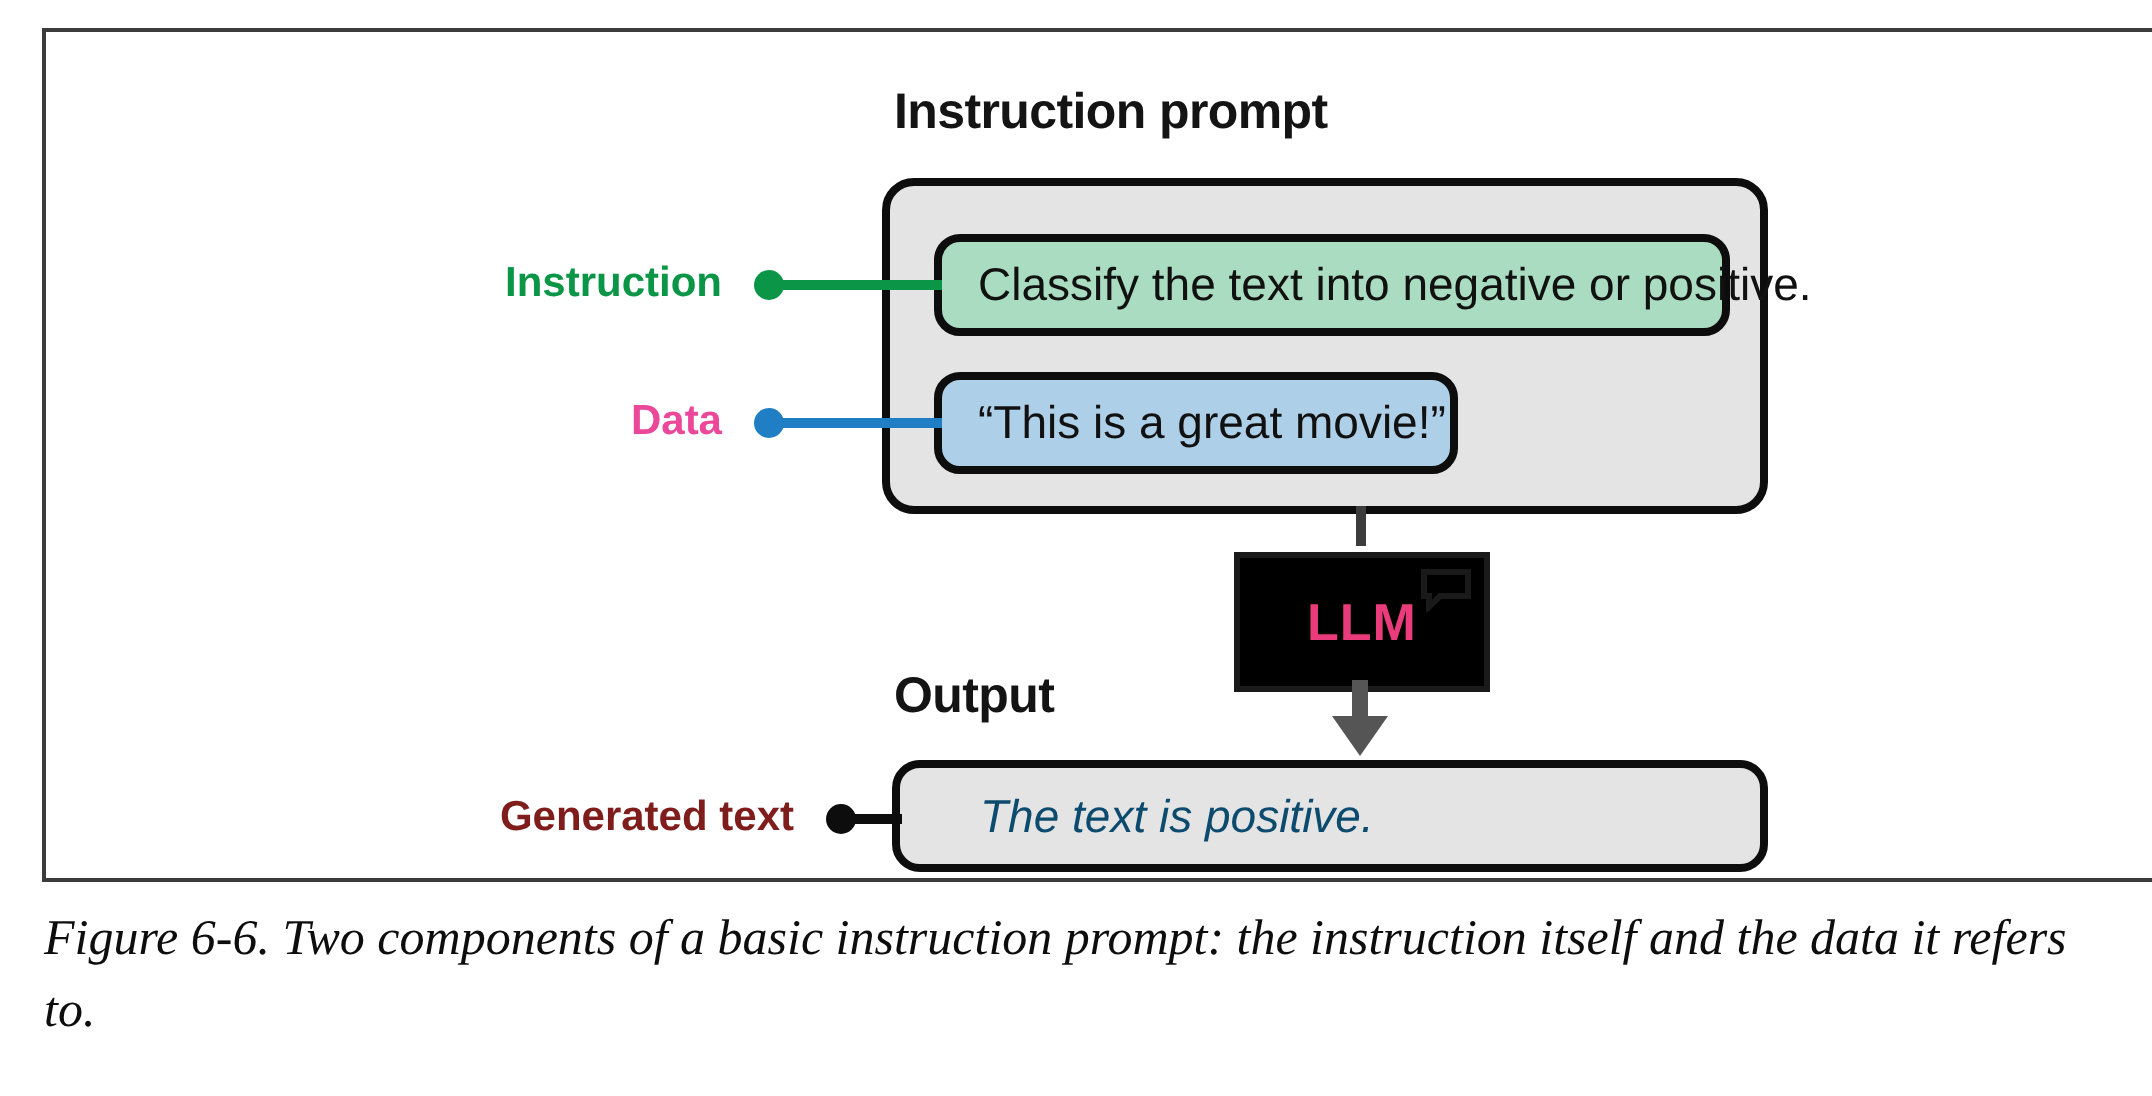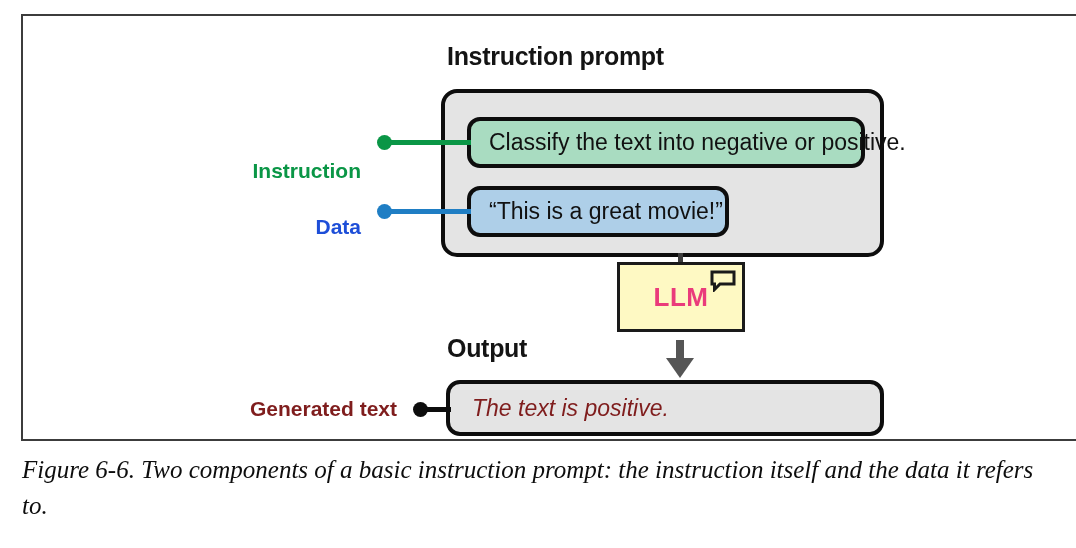--- a/index.html
+++ b/index.html
@@ -86,35 +86,35 @@
     left: 423px;
     top: 364px;
     width: 438px;
     height: 56px;
     background: #e4e4e4;
     border: 4px solid #0d0d0d;
     border-radius: 14px;
     box-sizing: border-box;
     display: flex;
     align-items: center;
-    padding-left: 22px;
+    padding-left: 40px;
     font-size: 23px;
     font-style: italic;
-    color: #7f1d1d;
+    color: #0c4a6e;
     white-space: nowrap;
   }
 
   
   #llm-box {
     position: absolute;
     left: 594px;
-    top: 246px;
+    top: 260px;
     width: 128px;
     height: 70px;
-    background: #fef9c3;
+    background: #000000;
     border: 3px solid #1a1a1a;
     box-sizing: border-box;
     display: flex;
     align-items: center;
     justify-content: center;
   }
   #llm-label {
     font-size: 26px;
     font-weight: bold;
     color: #ea3b7b;
@@ -140,25 +140,25 @@
     border-radius: 50%;
   }
   .side-label {
     position: absolute;
     font-weight: bold;
     font-size: 21px;
     white-space: nowrap;
     text-align: right;
   }
 
-  #instruction-label { right: 732px; top: 114px; color: #0a9646; margin-top: 29px; }
+  #instruction-label { right: 732px; top: 114px; color: #0a9646; }
   #instruction-dot   { left: 354px; top: 119px; background: #0a9646; }
   #instruction-line  { left: 362px; top: 124px; width: 86px; background: #0a9646; }
 
-  #data-label { right: 732px; top: 183px; color: #1d4ed8; margin-top: 16px; }
+  #data-label { right: 732px; top: 183px; color: #ec4899; }
   #data-dot   { left: 354px; top: 188px; background: #1f7ec4; }
   #data-line  { left: 362px; top: 193px; width: 86px; background: #1f7ec4; }
 
   #generated-text-label { right: 696px; top: 381px; color: #7f1d1d; }
   #generated-text-dot   { left: 390px; top: 386px; background: #0d0d0d; }
   #generated-text-line  { left: 398px; top: 391px; width: 30px; background: #0d0d0d; }
 
   
   #prompt-to-llm-line {
     position: absolute;

